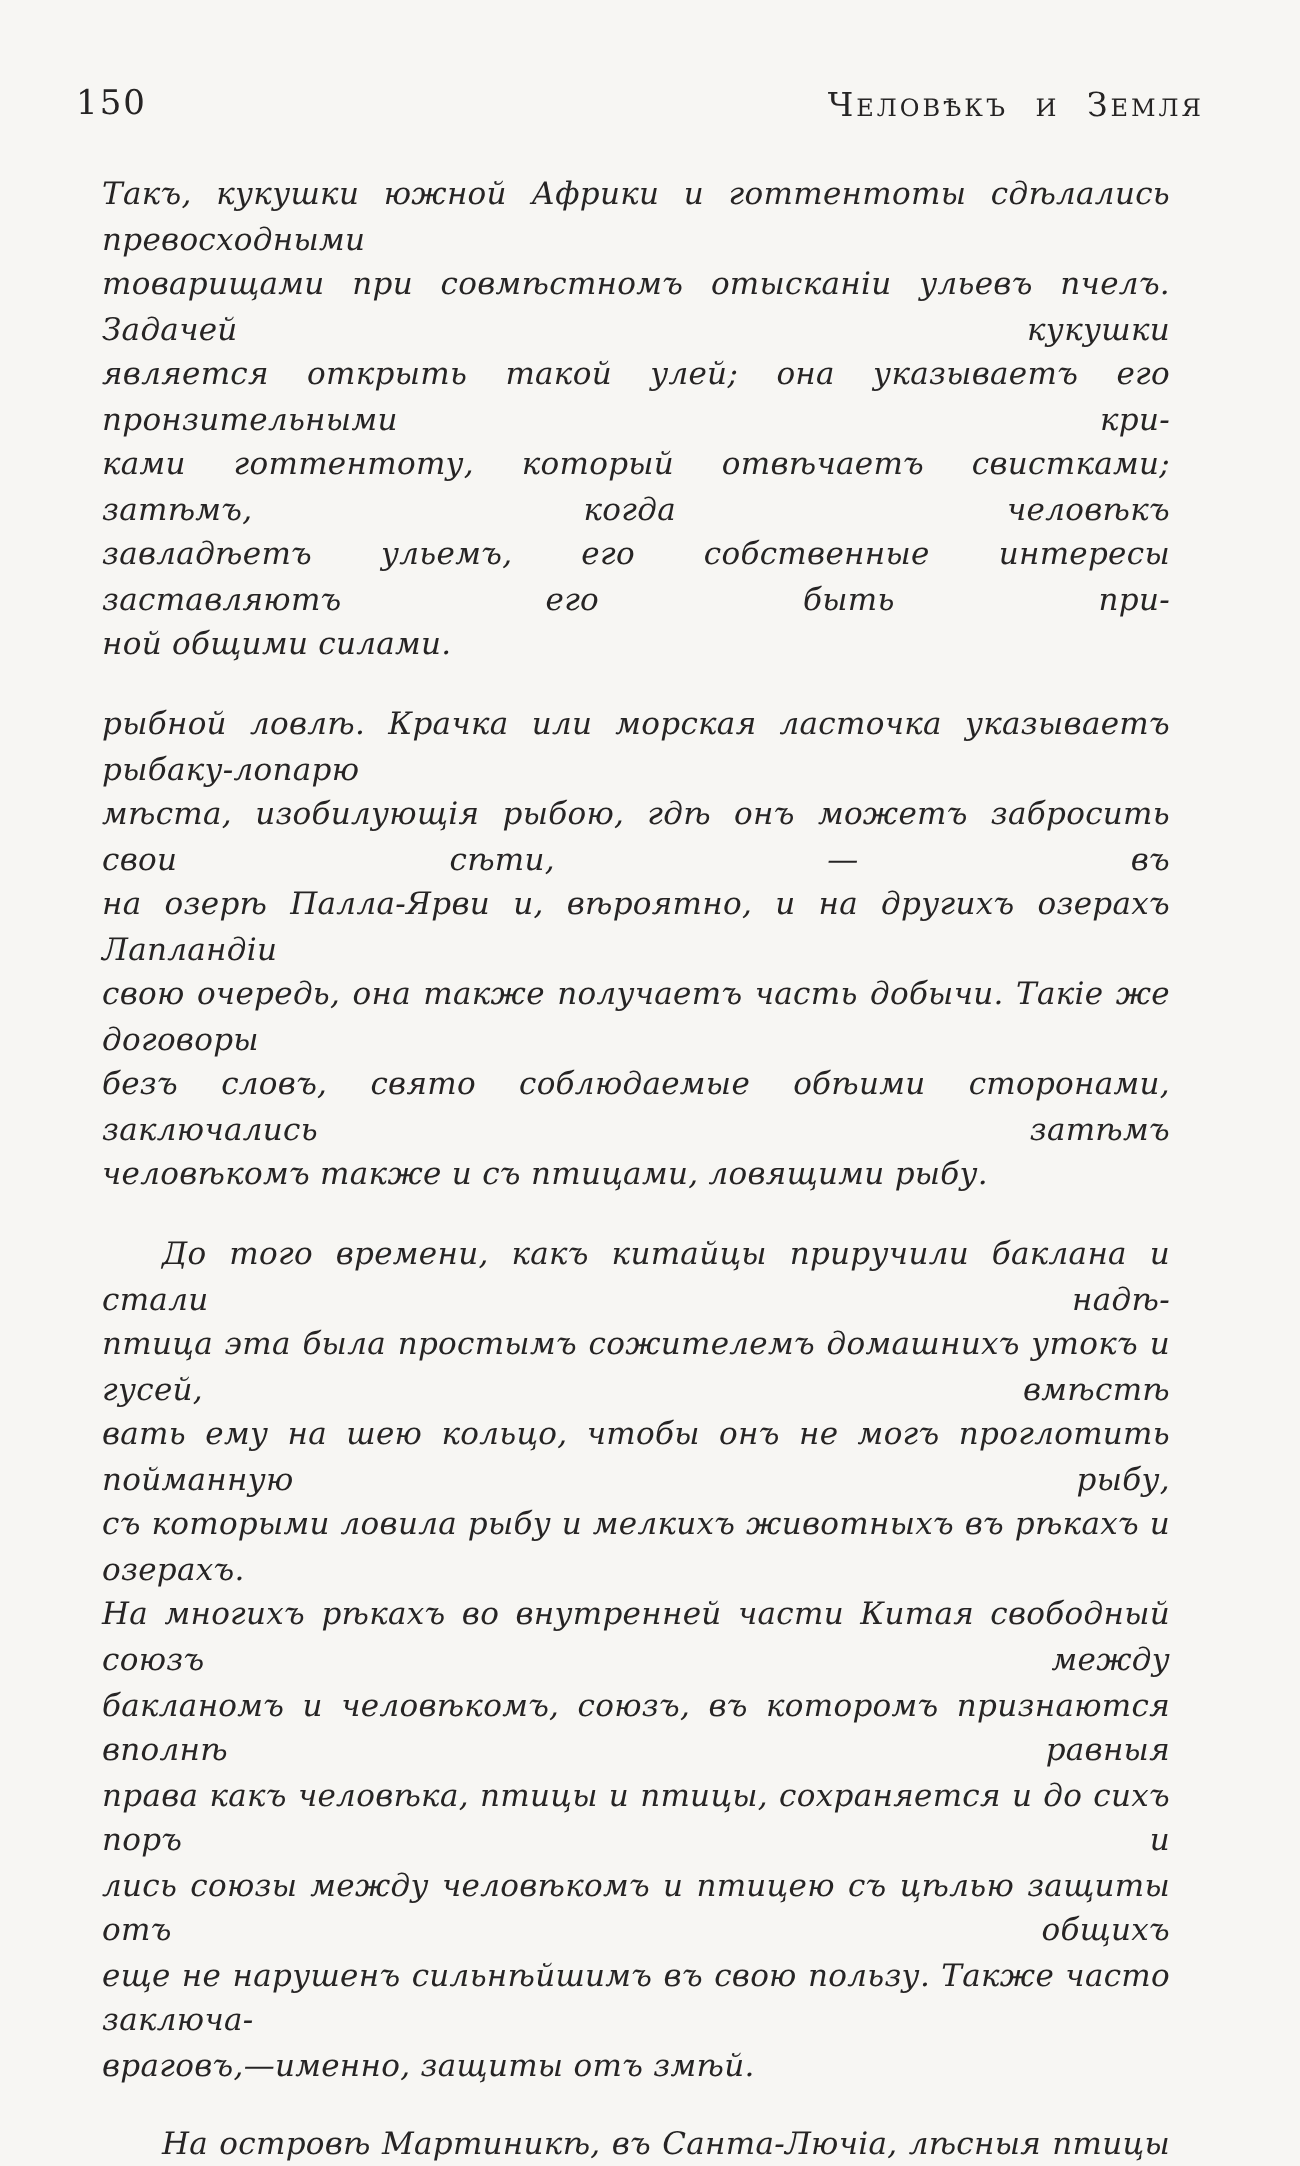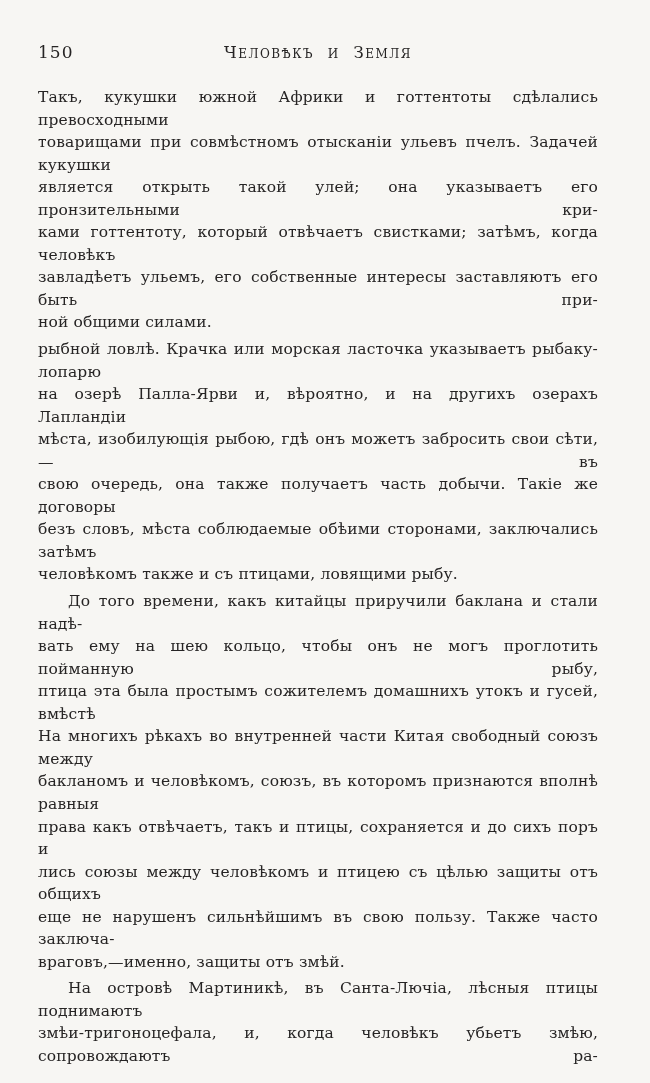--- a/index.html
+++ b/index.html
@@ -30,31 +30,32 @@
     left: 4px;
     top: 0;
     font-size: 17px;
     letter-spacing: 1px;
   }
   .running-title {
     position: absolute;
     left: 0;
     right: 0;
     top: 1px;
-    text-align: center;
+    text-align: right;
     font-size: 16.5px;
     font-variant: small-caps;
     letter-spacing: 1.5px;
     word-spacing: 7px;
   }
   .body-text {
     margin-top: 0;
   }
   .para {
-    margin: 4px;
+    margin: 17px;
+    font-style: italic;
   }
   .line {
     font-size: 15.5px;
     line-height: 22.55px;
     letter-spacing: 0.15px;
     text-align: justify;
     text-align-last: justify;
     white-space: normal;
   }
   .line.indent {
@@ -76,33 +77,34 @@
       <div class="para">
         <div class="line">Такъ, кукушки южной Африки и готтентоты сдѣлались превосходными</div>
         <div class="line">товарищами при совмѣстномъ отысканіи ульевъ пчелъ. Задачей кукушки</div>
         <div class="line">является открыть такой улей; она указываетъ его пронзительными кри-</div>
         <div class="line">ками готтентоту, который отвѣчаетъ свистками; затѣмъ, когда человѣкъ</div>
         <div class="line">завладѣетъ ульемъ, его собственные интересы заставляютъ его быть при-</div>
         <div class="line last">ной общими силами.</div>
       </div>
       <div class="para">
         <div class="line">рыбной ловлѣ. Крачка или морская ласточка указываетъ рыбаку-лопарю</div>
+        <div class="line">мѣста, изобилующія рыбою, гдѣ онъ можетъ забросить свои сѣти, — въ</div>
         <div class="line">на озерѣ Палла-Ярви и, вѣроятно, и на другихъ озерахъ Лапландіи</div>
-        <div class="line">мѣста, изобилующія рыбою, гдѣ онъ можетъ забросить свои сѣти, — въ</div>
         <div class="line">свою очередь, она также получаетъ часть добычи. Такіе же договоры</div>
-        <div class="line">безъ словъ, мѣста соблюдаемые обѣими сторонами, заключались затѣмъ</div>
+        <div class="line">безъ словъ, свято соблюдаемые обѣими сторонами, заключались затѣмъ</div>
         <div class="line last">человѣкомъ также и съ птицами, ловящими рыбу.</div>
       </div>
       <div class="para">
         <div class="line indent">До того времени, какъ китайцы приручили баклана и стали надѣ-</div>
+        <div class="line">птица эта была простымъ сожителемъ домашнихъ утокъ и гусей, вмѣстѣ</div>
         <div class="line">вать ему на шею кольцо, чтобы онъ не могъ проглотить пойманную рыбу,</div>
-        <div class="line">птица эта была простымъ сожителемъ домашнихъ утокъ и гусей, вмѣстѣ</div>
+        <div class="line">съ которыми ловила рыбу и мелкихъ животныхъ въ рѣкахъ и озерахъ.</div>
         <div class="line">На многихъ рѣкахъ во внутренней части Китая свободный союзъ между</div>
         <div class="line">бакланомъ и человѣкомъ, союзъ, въ которомъ признаются вполнѣ равныя</div>
-        <div class="line">права какъ отвѣчаетъ, такъ и птицы, сохраняется и до сихъ поръ и</div>
+        <div class="line">права какъ человѣка, птицы и птицы, сохраняется и до сихъ поръ и</div>
         <div class="line">лись союзы между человѣкомъ и птицею съ цѣлью защиты отъ общихъ</div>
         <div class="line">еще не нарушенъ сильнѣйшимъ въ свою пользу. Также часто заключа-</div>
         <div class="line last">враговъ,—именно, защиты отъ змѣй.</div>
       </div>
       <div class="para">
         <div class="line indent">На островѣ Мартиникѣ, въ Санта-Лючіа, лѣсныя птицы поднимаютъ</div>
         <div class="line">змѣи-тригоноцефала, и, когда человѣкъ убьетъ змѣю, сопровождаютъ ра-</div>
       </div>
     </div>
 </div>

